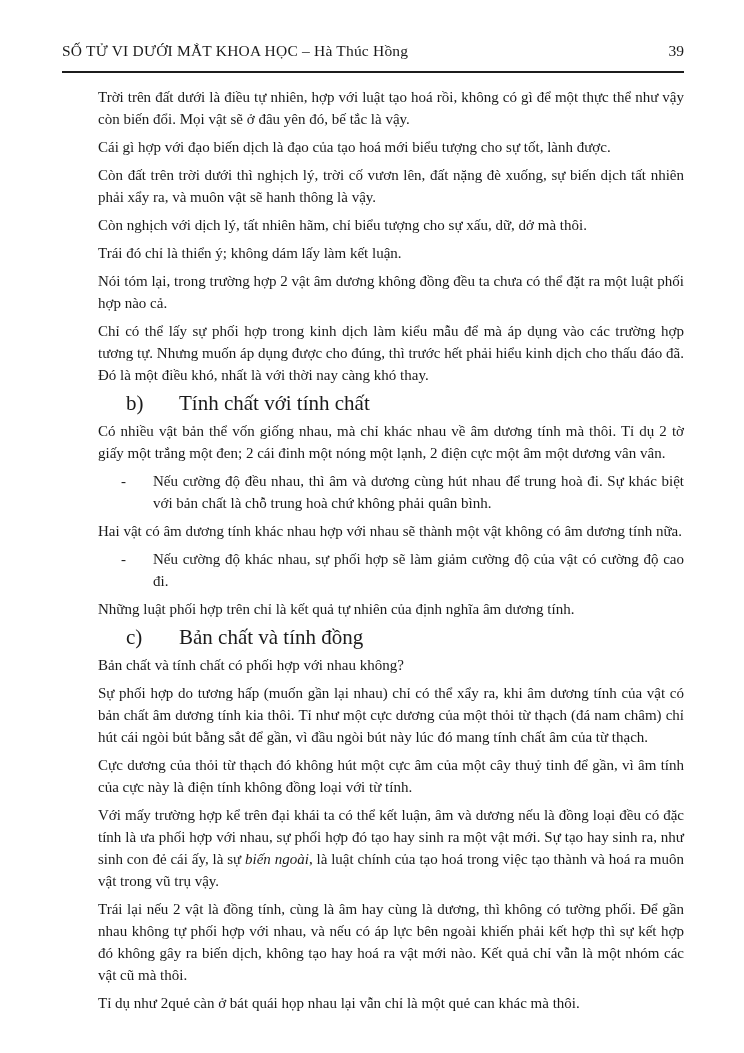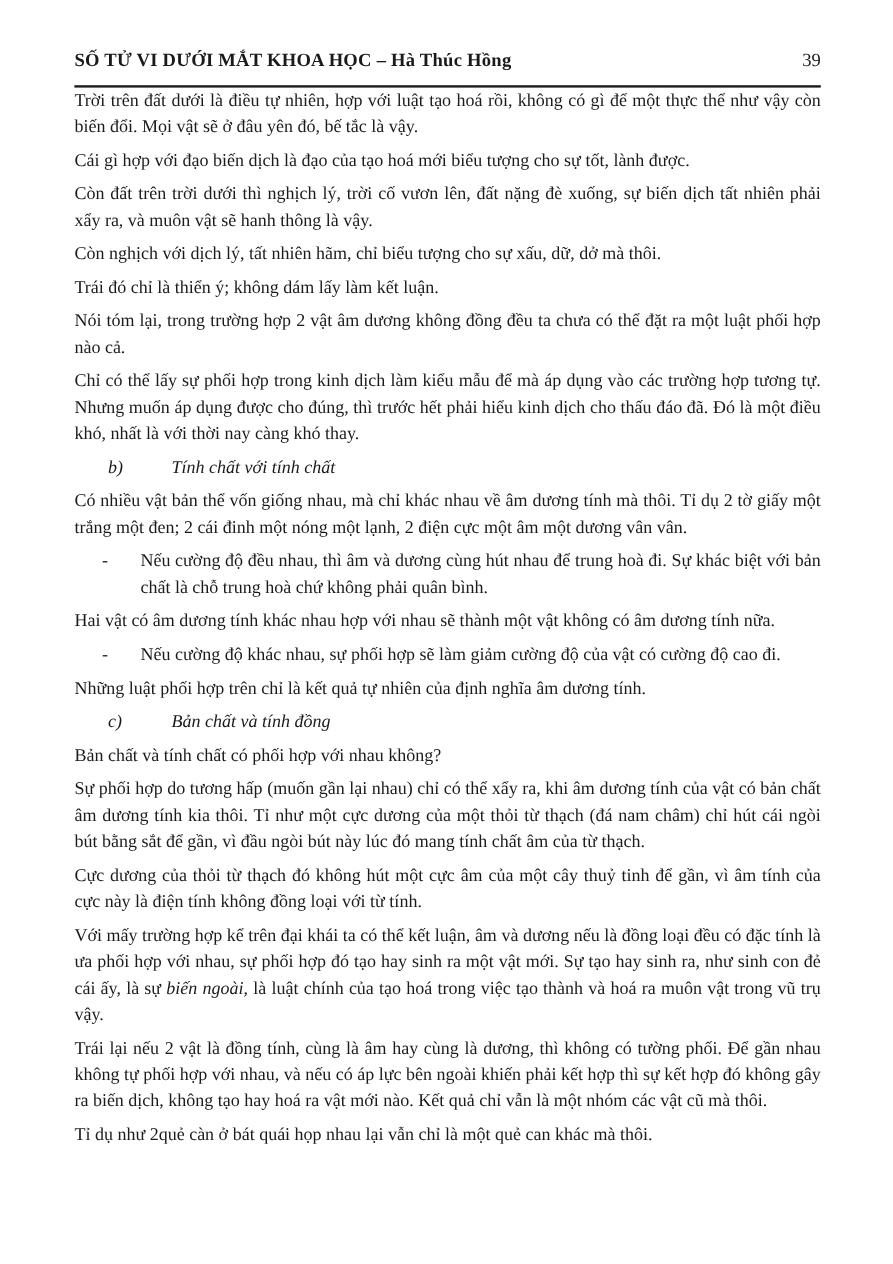--- a/index.html
+++ b/index.html
@@ -23,34 +23,35 @@
   }
   .running-header {
     display: flex;
     justify-content: space-between;
     align-items: baseline;
     font-size: 15.5px;
     line-height: 22px;
     padding-bottom: 9px;
     border-bottom: 2px solid #1c1c1c;
   }
-  .rh-title { letter-spacing: 0.2px; font-weight: bold; }
+  .rh-title { letter-spacing: 0.2px; }
   .content {
+    padding-top: 13px;
+    margin-left: 36px;
   }
   .para {
     margin: 0 0 6px 0;
     font-size: 15px;
     line-height: 22px;
     text-align: justify;
   }
   .heading {
     margin: 0 0 6px 0;
-    font-size: 15px;
+    font-size: 21px;
     line-height: 22px;
-    font-style: italic;
     padding-left: 28px;
   }
   .h-label {
     display: inline-block;
     width: 53px;
   }
   .bullet {
     position: relative;
     padding-left: 55px;
   }

